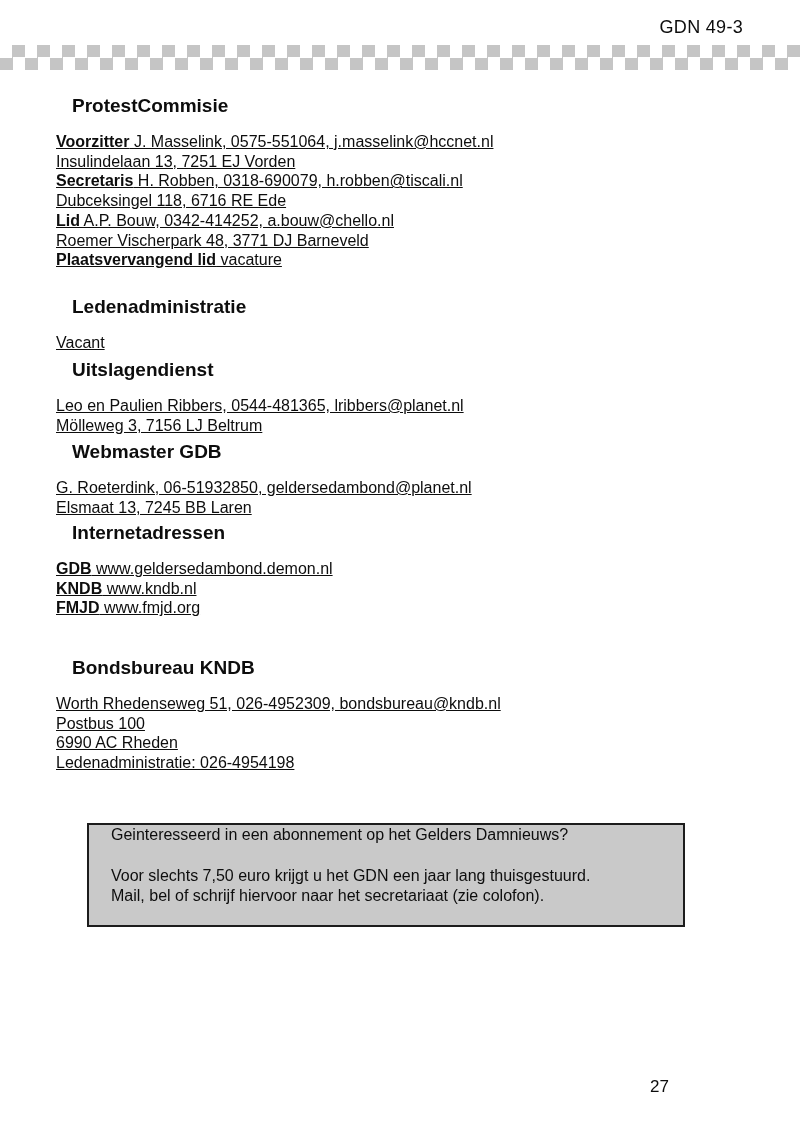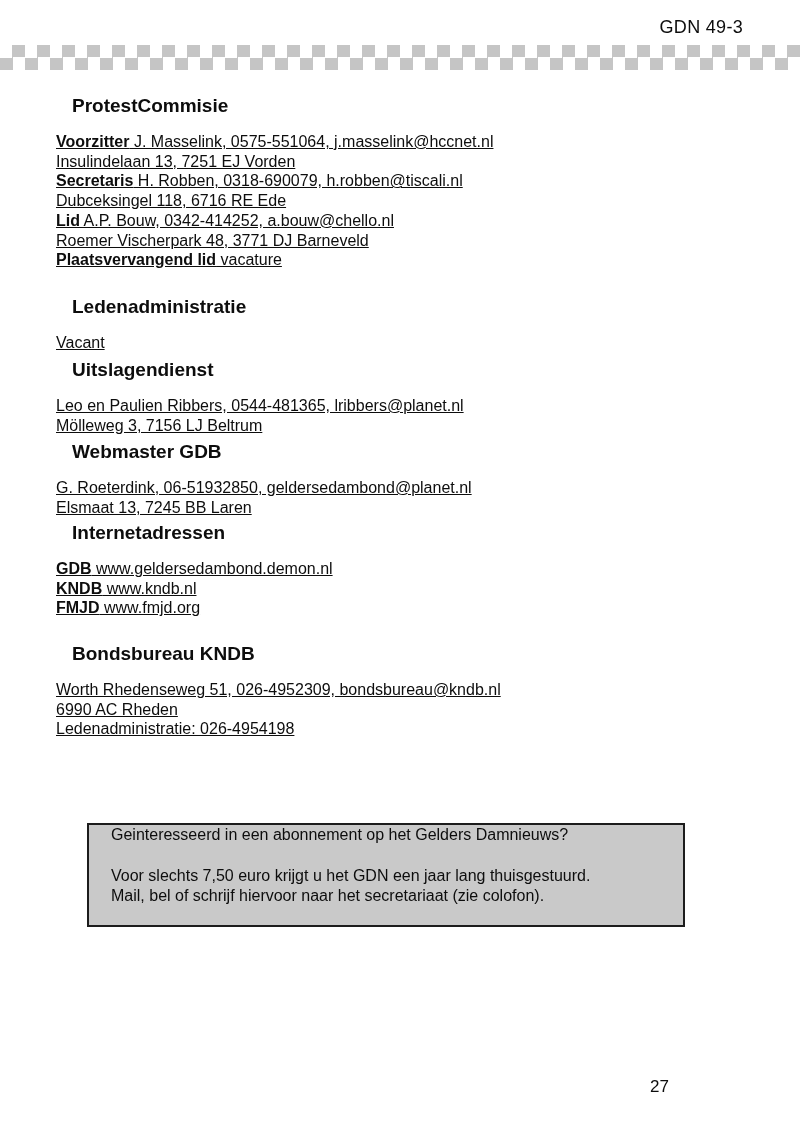--- a/index.html
+++ b/index.html
@@ -95,23 +95,24 @@
   <p class="line"><b></b><span>Elsmaat 13, 7245 BB Laren</span></p>
 </div>
 
 <div class="section" style="top:506px">
   <h2>Internetadressen</h2>
   <p class="line"><b>GDB</b><span> www.geldersedambond.demon.nl</span></p>
   <p class="line"><b>KNDB</b><span> www.kndb.nl</span></p>
   <p class="line"><b>FMJD</b><span> www.fmjd.org</span></p>
 </div>
 
-<div class="section" style="top:627px">
+<div class="section" style="top:641px">
   <h2>Bondsbureau KNDB</h2>
   <p class="line"><b></b><span>Worth Rhedenseweg 51, 026-4952309, bondsbureau@kndb.nl</span></p>
+  <p class="line"><b></b><span>Postbus 100</span></p>
   <p class="line"><b></b><span>6990 AC Rheden</span></p>
   <p class="line"><b></b><span>Ledenadministratie: 026-4954198</span></p>
 </div>
 
 <div class="sub-box">
   <p class="question">Geinteresseerd in een abonnement op het Gelders Damnieuws?</p>
   <p>Voor slechts 7,50 euro krijgt u het GDN een jaar lang thuisgestuurd.</p>
   <p>Mail, bel of schrijf hiervoor naar het secretariaat (zie colofon).</p>
 </div>
 

